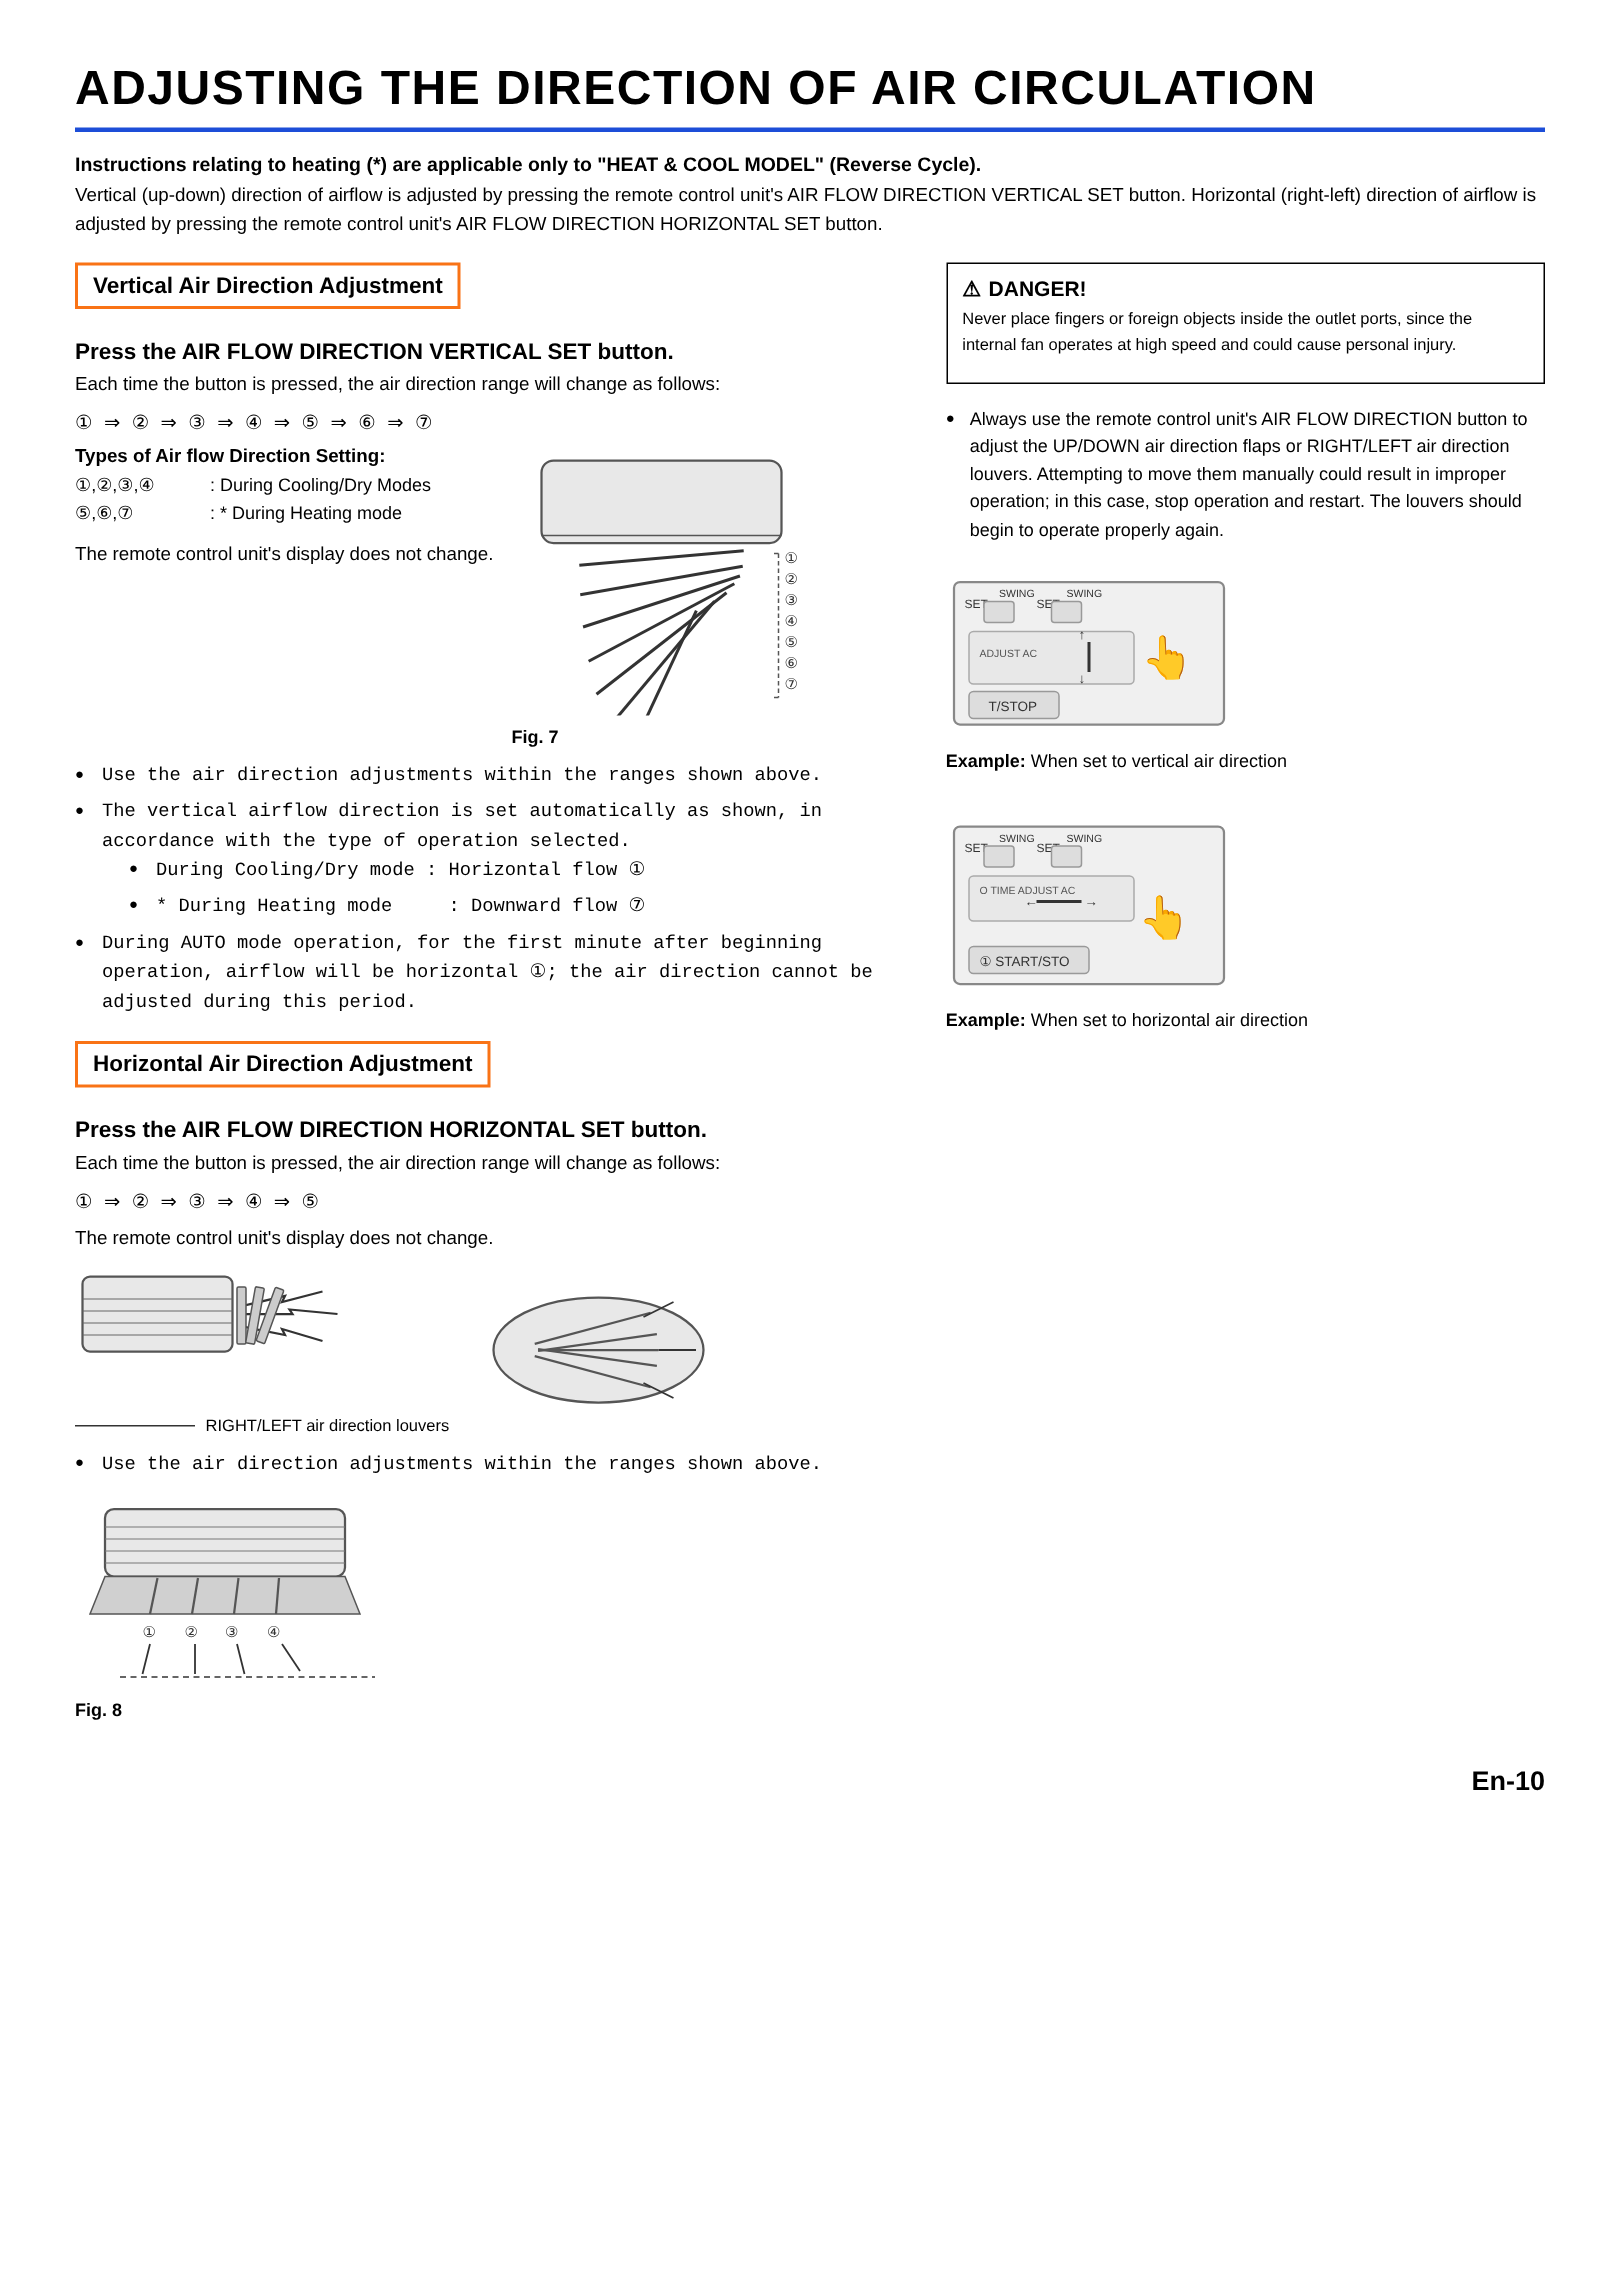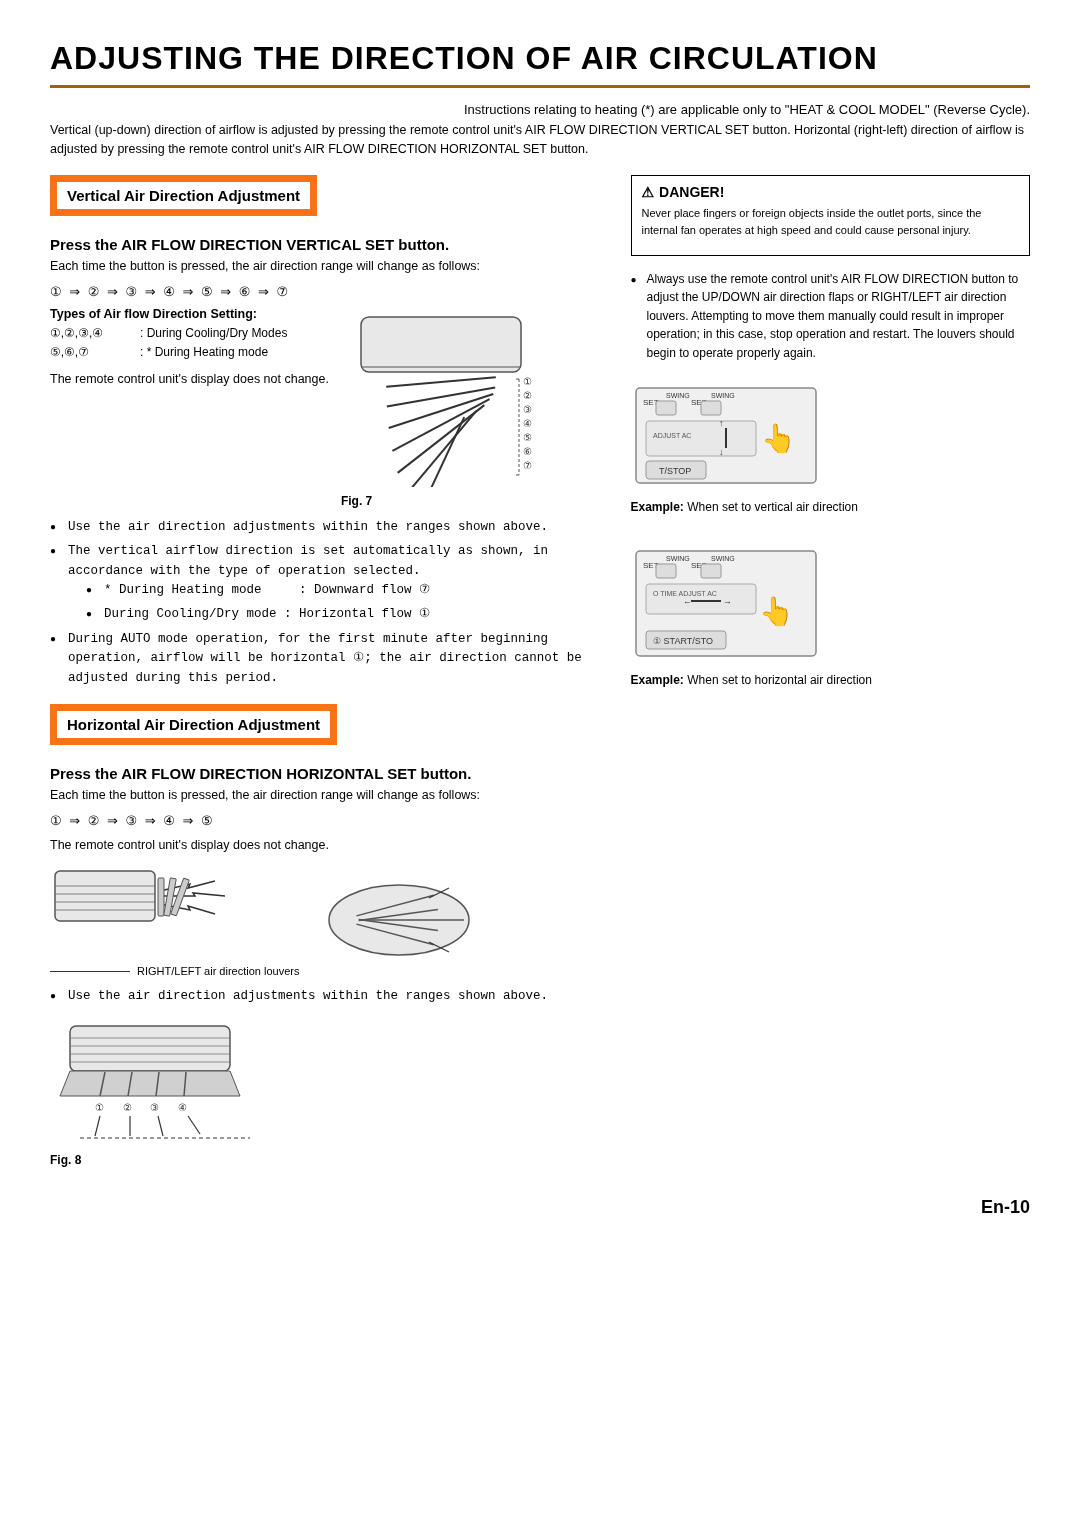--- a/index.html
+++ b/index.html
@@ -8,49 +8,48 @@
       font-size: 13px;
       background: #fff;
       color: #000;
       width: 1080px;
       min-height: 1528px;
       padding: 40px 50px 40px 50px;
     }
     .page-title {
       font-size: 32px;
       font-weight: 900;
-      border-bottom: 3px solid #a16207;
+      border-bottom: 3px solid #1d4ed8;
       padding-bottom: 8px;
       margin-bottom: 14px;
       letter-spacing: 1px;
     }
     .intro-bold {
-      font-weight: normal;
+      font-weight: bold;
       font-size: 13px;
       margin-bottom: 4px;
-      text-align: right;
     }
     .intro-text {
       font-size: 12.5px;
       line-height: 1.5;
       margin-bottom: 16px;
     }
     .two-col {
       display: flex;
       gap: 30px;
     }
     .left-col {
       flex: 1.15;
     }
     .right-col {
       flex: 0.85;
       padding-left: 10px;
     }
     .section-box {
-      border: 7px solid #f97316;
+      border: 2px solid #f97316;
       padding: 5px 10px;
       margin-bottom: 10px;
       display: inline-block;
       font-weight: bold;
       font-size: 15px;
     }
     .sub-title {
       font-size: 15px;
       font-weight: bold;
       margin-top: 10px;
@@ -273,22 +272,22 @@
             <line x1="175" y1="168" x2="178" y2="168" stroke="#555" stroke-width="1"></line>
           </svg>
           <div class="fig-label">Fig. 7</div>
         </div>
       </div>
 
       <ul class="bullet-list">
         <li>Use the air direction adjustments within the ranges shown above.</li>
         <li>The vertical airflow direction is set automatically as shown, in accordance with the type of operation selected.
           <ul class="indent-list">
+            <li>During Cooling/Dry mode  :  Horizontal flow ①</li>
             <li>* During Heating mode &nbsp;&nbsp;&nbsp;&nbsp;:  Downward flow ⑦</li>
-            <li>During Cooling/Dry mode  :  Horizontal flow ①</li>
           </ul>
         </li>
         <li>During AUTO mode operation, for the first minute after beginning operation, airflow will be horizontal ①; the air direction cannot be adjusted during this period.</li>
       </ul>
     </div>
 
     <div style="margin-top:16px;">
       <div class="section-box">Horizontal Air Direction Adjustment</div>
       <div class="sub-title">Press the AIR FLOW DIRECTION HORIZONTAL SET button.</div>
       <p class="body-text">Each time the button is pressed, the air direction range will change as follows:</p>

